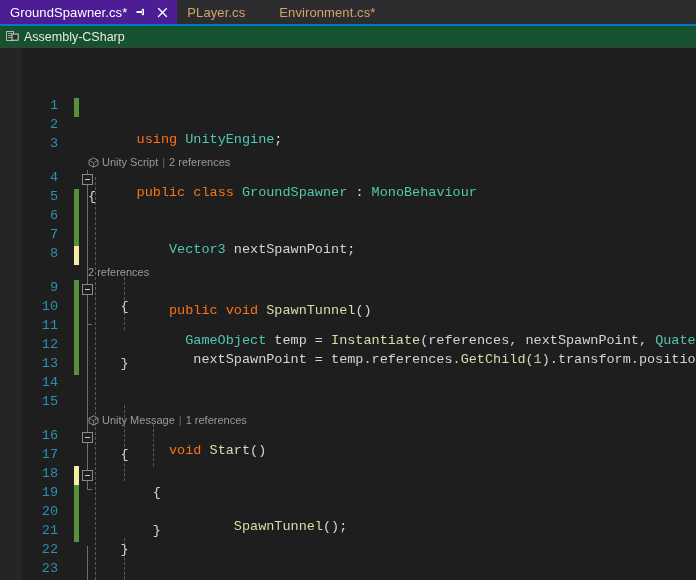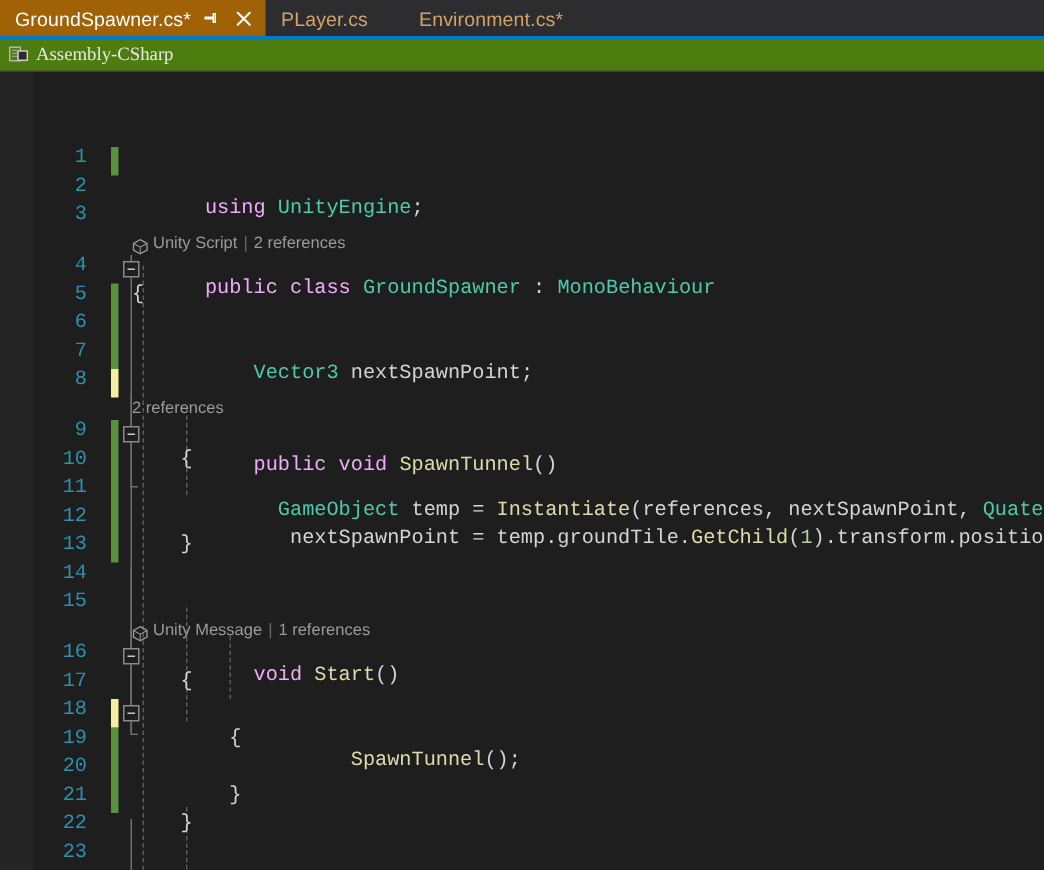--- a/index.html
+++ b/index.html
@@ -23,45 +23,44 @@
     display:flex;
     align-items:center;
     padding:0 8px 0 10px;
     font-size:13px;
     color:#D2A46A;
     white-space:nowrap;
     cursor:pointer;
     user-select:none;
   }
   .tab.active{
-    background:#a16207;
+    background:#4c1d95;
     color:#FFFFFF;
   }
   .tab .tab-title{ font-size:13px; letter-spacing:.1px; }
   .tab .pin-icon,
   .tab .close-icon{
     display:inline-flex;
     align-items:center;
     justify-content:center;
     width:14px; height:14px;
     margin-left:7px;
     color:#FFFFFF;
   }
   .tab .pin-icon svg, .tab .close-icon svg{ display:block; }
   .tab.spacer-gap{ padding-left:26px; }
 
   
   .breadcrumb{
     height:22px;
-    background:#4d7c0f;
+    background:#14532d;
     display:flex;
     align-items:center;
     padding-left:5px;
     border-bottom:1px solid #3E3E42;
-    font-family:Liberation Serif, serif;
   }
   .bc-icon{
     width:14px; height:14px;
     margin-right:5px;
     display:flex; align-items:center; justify-content:center;
     color:#C8C8C8;
   }
   .bc-text{
     font-size:12.5px;
     color:#E8E8E8;
@@ -113,21 +112,21 @@
   
   .codelens{
     position:absolute;
     left:88px;
     height:15px;
     line-height:15px;
     font-family:"Liberation Sans", sans-serif;
     font-size:11px;
     color:#9A9A9A;
     display:flex;
-    align-items:flex-end;
+    align-items:center;
     white-space:nowrap;
   }
   .codelens .cl-cube{
     display:inline-block;
     width:11px; height:11px;
     margin-right:3px;
     color:#9A9A9A;
   }
   .codelens .cl-sep{ margin:0 4px; color:#6A6A6A; }
   .codelens .cl-link{ cursor:pointer; }
@@ -163,21 +162,21 @@
     background:#6E6E6E;
   }
   
   .indent-guide{
     position:absolute;
     width:0;
     border-left:1px dashed #5A5A5A;
   }
 
   
-  .kw   { color:#f0abfc; }
+  .kw   { color:#f97316; }
   .type { color:#4EC9B0; }
   .ctrl { color:#D8A0DF; }
   .com  { color:#57A64A; }
   .num  { color:#B5CEA8; }
   .meth { color:#DCDCAA; }
   .plain{ color:#D4D4D4; }
 </style>
 </head>
 <body>
 
@@ -322,36 +321,36 @@
       <span class="plain">    </span><span class="kw">public</span><span class="plain"> </span><span class="kw">void</span><span class="plain"> </span><span class="meth">SpawnTunnel</span><span class="plain">()</span>
     </div>
 
     <div class="code" style="top: 251px;"><span class="plain">    {</span></div>
 
     <div class="code" style="top: 270px;">
       <span class="plain">      </span><span class="type">GameObject</span><span class="plain"> temp = </span><span class="meth">Instantiate</span><span class="plain">(references, nextSpawnPoint, </span><span class="type">Quaternion</span>
     </div>
 
     <div class="code" style="top: 289px;">
-      <span class="plain">       nextSpawnPoint = temp.groundTile.</span><span class="meth">GetChild</span><span class="plain">(</span><span class="num">1</span><span class="plain">).transform.position;</span>
+      <span class="plain">       nextSpawnPoint = temp.references.</span><span class="meth">GetChild</span><span class="plain">(</span><span class="num">1</span><span class="plain">).transform.position;</span>
     </div>
 
     <div class="code" style="top: 308px;"><span class="plain">    }</span></div>
 
 
     <div class="code" style="top: 380px;">
       <span class="plain">    </span><span class="kw">void</span><span class="plain"> </span><span class="meth">Start</span><span class="plain">()</span>
     </div>
 
     <div class="code" style="top: 399px;"><span class="plain">    {</span></div>
 
 
     <div class="code" style="top: 437px;"><span class="plain">        {</span></div>
 
-    <div class="code" style="top: 437px;">
+    <div class="code" style="top: 456px;">
       <span class="plain">            </span><span class="meth">SpawnTunnel</span><span class="plain">();</span>
     </div>
 
     <div class="code" style="top: 475px;"><span class="plain">        }</span></div>
     <div class="code" style="top: 494px;"><span class="plain">    }</span></div>
 
   </div>
 </div>
 
 </body></html>

